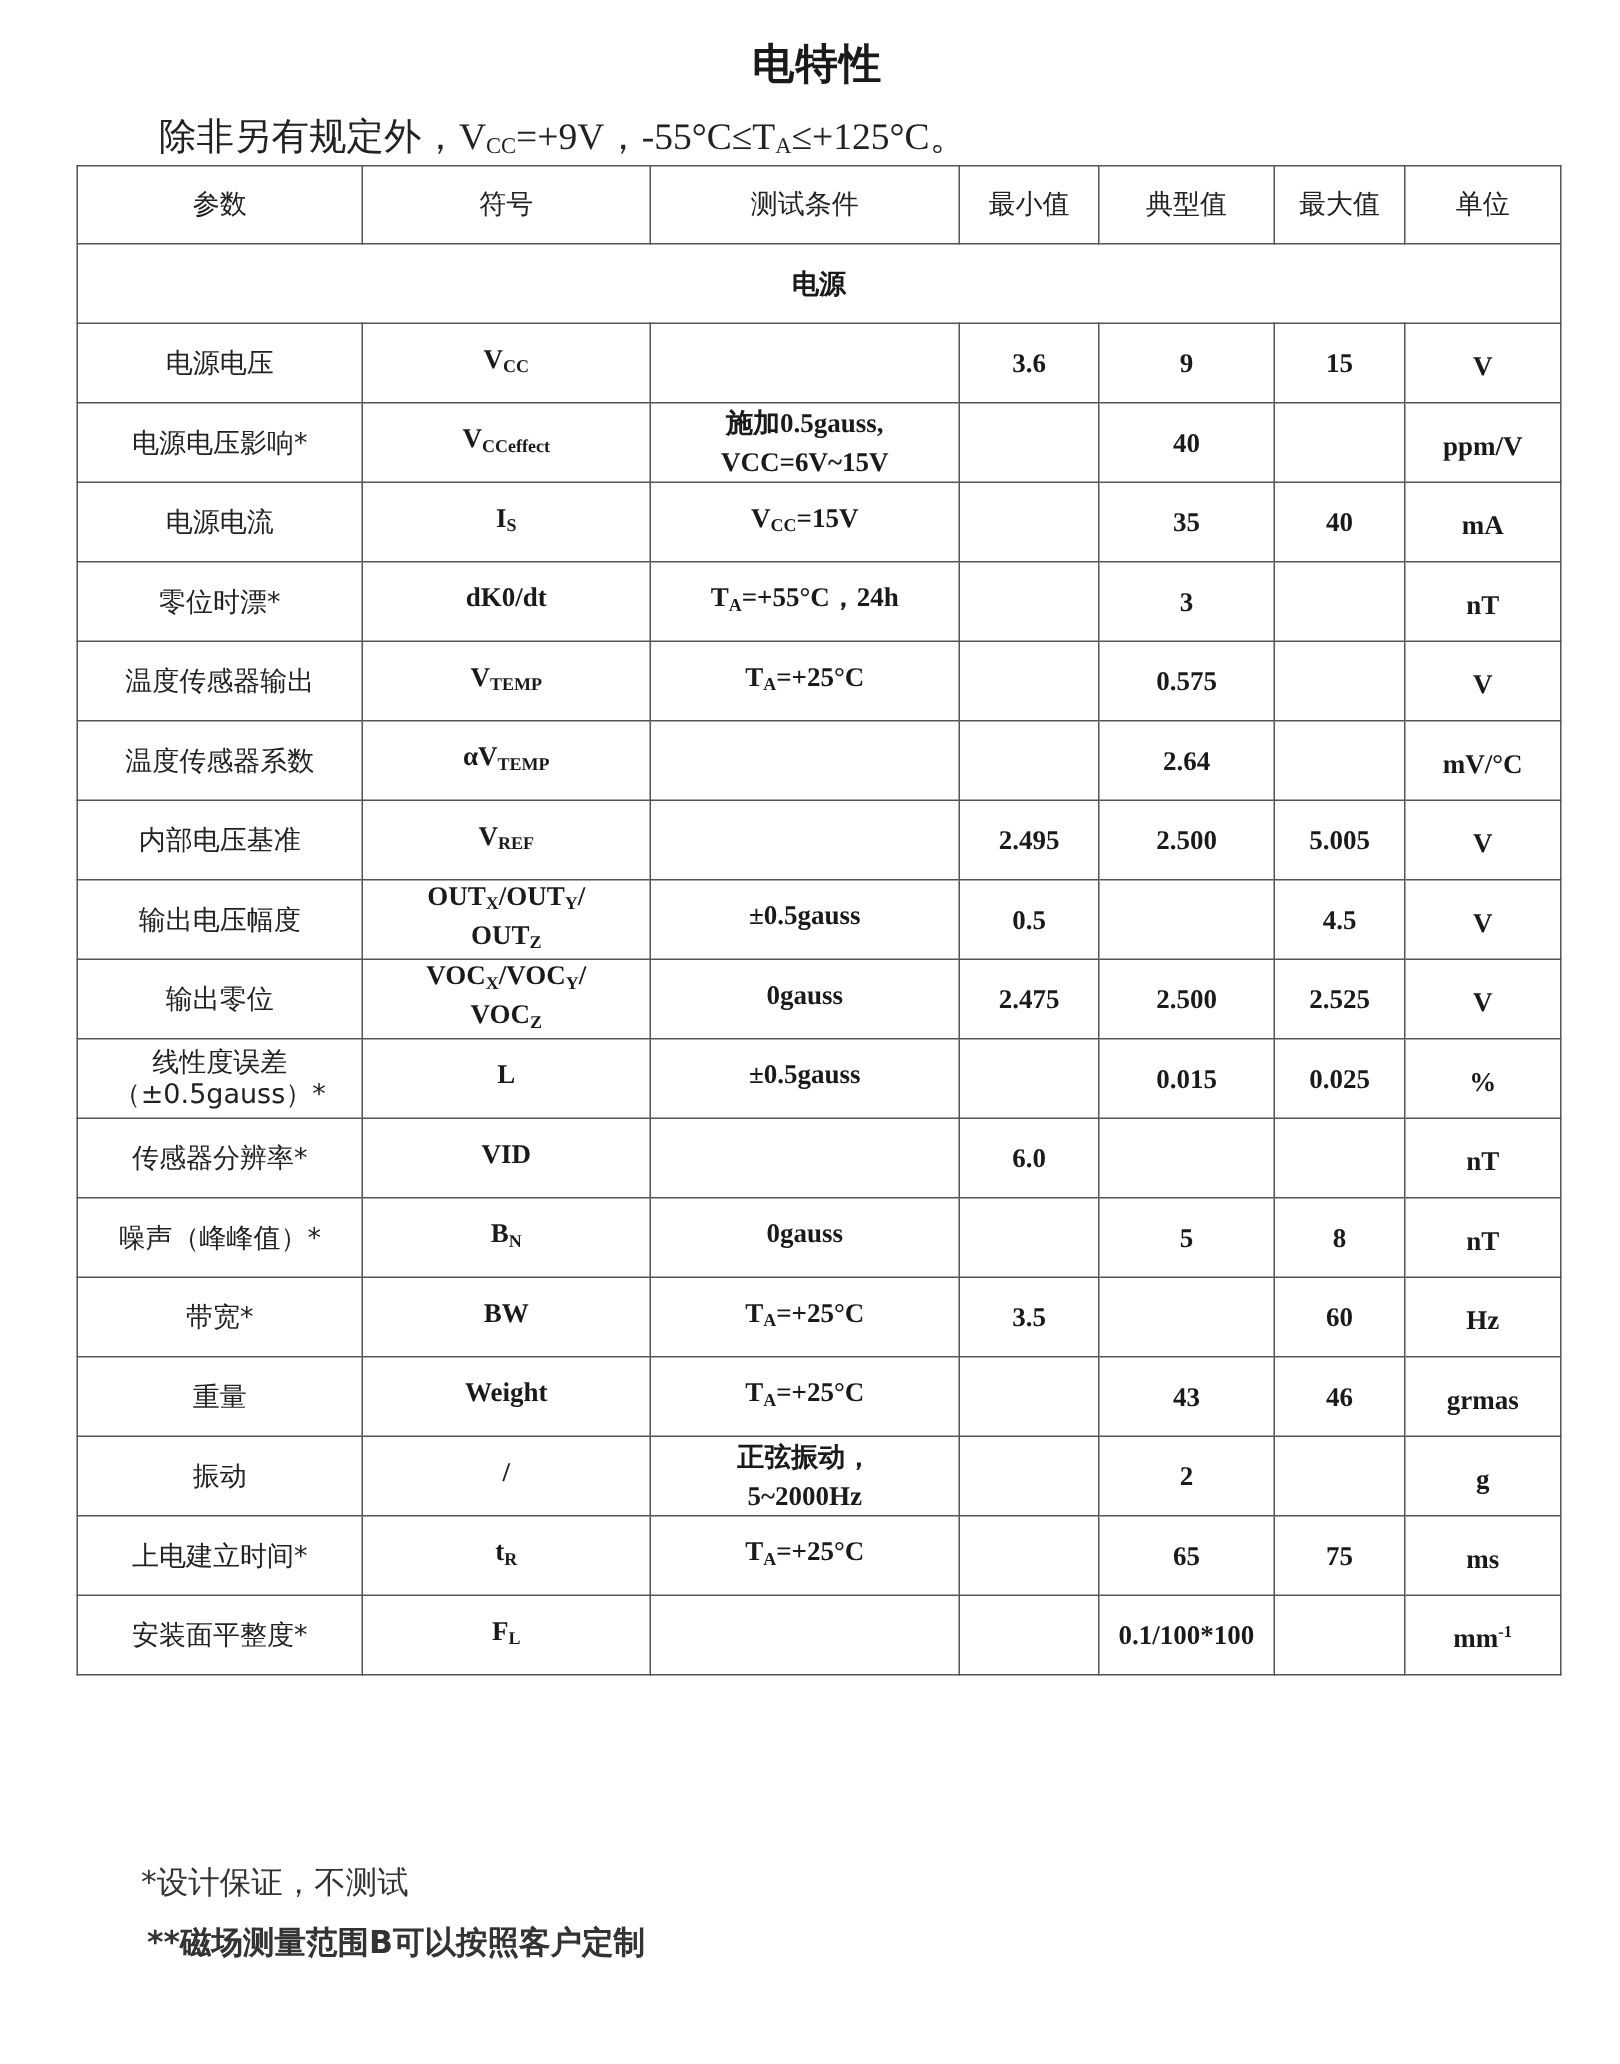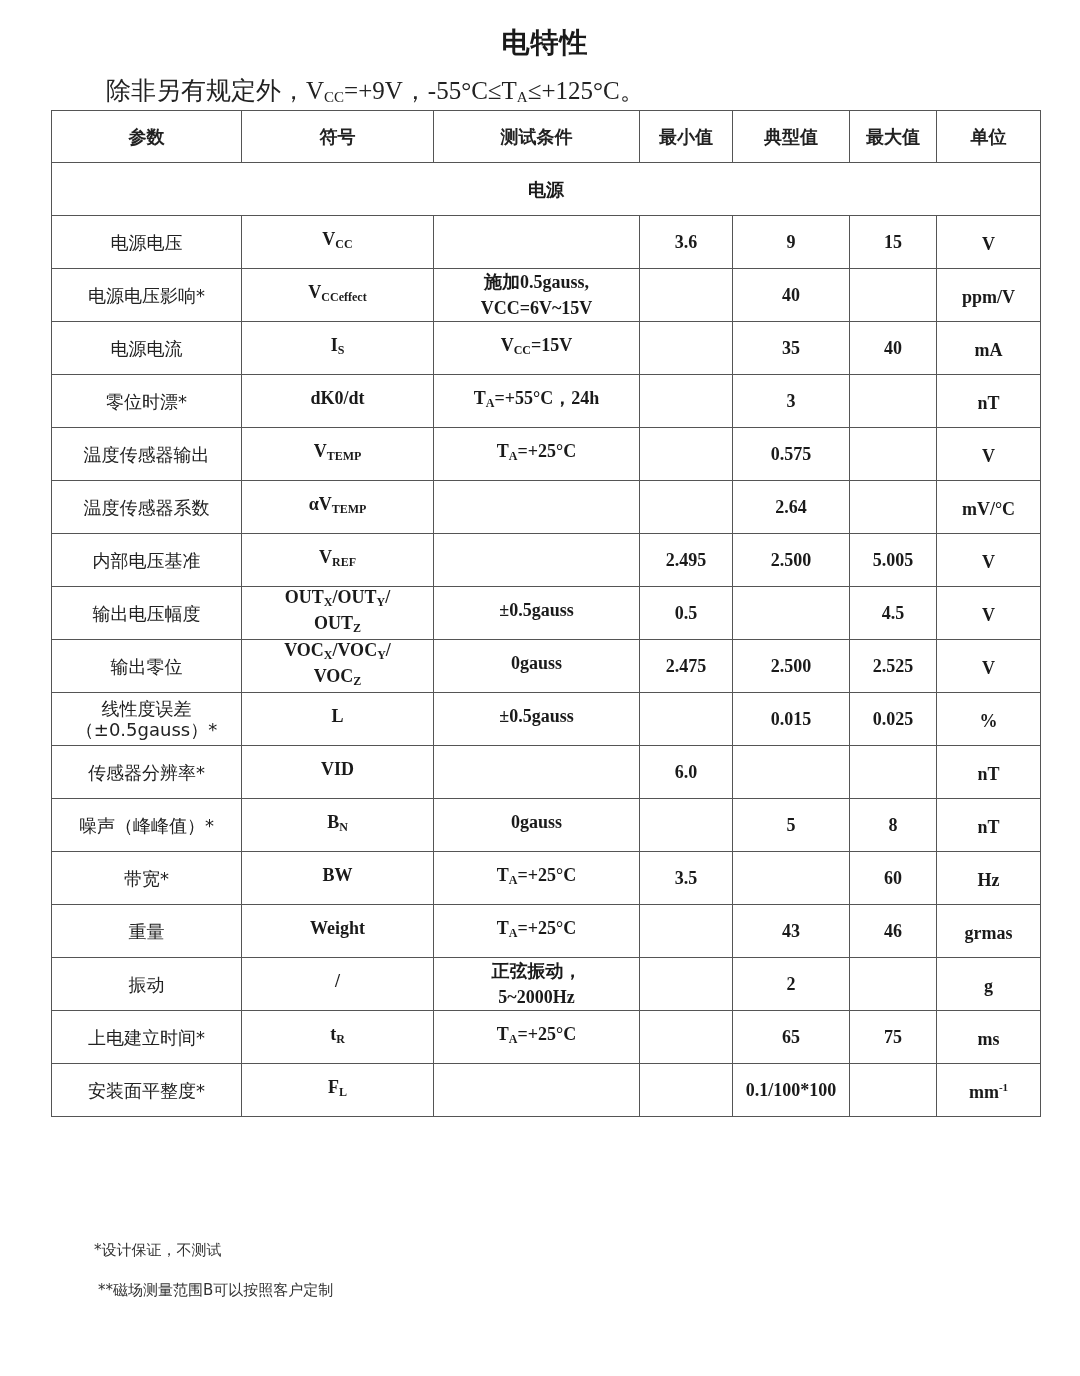--- a/index.html
+++ b/index.html
@@ -27,41 +27,41 @@
     border: 1.3px solid #555;
     text-align: center; vertical-align: middle;
     padding: 0 4px;
     font-family: "Liberation Serif", "DejaVu Serif", serif;
     font-weight: bold; font-size: 18px; line-height: 21px;
     color: #1a1a1a;
   }
   table.spec th {
     height: 51px;
     font-family: "DejaVu Sans", "Liberation Sans", sans-serif;
-    font-size: 18px; font-weight: bold; color: #222;
+    font-size: 18px; font-weight: normal; color: #222;
   }
   table.spec tr.section td {
     height: 52px;
     font-family: "DejaVu Sans", "Liberation Sans", sans-serif;
     font-size: 18px;
   }
   table.spec tr.row td { height: 52px; }
   table.spec td.param {
     font-family: "DejaVu Sans", "Liberation Sans", sans-serif;
     font-weight: normal; font-size: 18px; color: #222;
   }
   .sym-sub { font-size: 12px; vertical-align: -3px; }
   .sym-sup { font-size: 11px; vertical-align: 7px; }
   .footnote {
     position: absolute; left: 94px;
     font-family: "DejaVu Sans", "Liberation Sans", sans-serif;
-    font-size: 15px; color: #333;
+    font-size: 21px; color: #333;
   }
   .fn1 { top: 1241px; }
-  .fn2 { top: 1281px; left: 98px; }
+  .fn2 { top: 1281px; left: 98px; font-weight: bold; }
 </style>
 </head>
 <body>
 
 <div class="title">电特性</div>
 
 <div class="subtitle"><span>除非另有规定外，V</span><sub>CC</sub><span>=+9V，-55°C≤T</span><sub>A</sub><span>≤+125°C。</span></div>
 
 <table class="spec">
   <colgroup>

